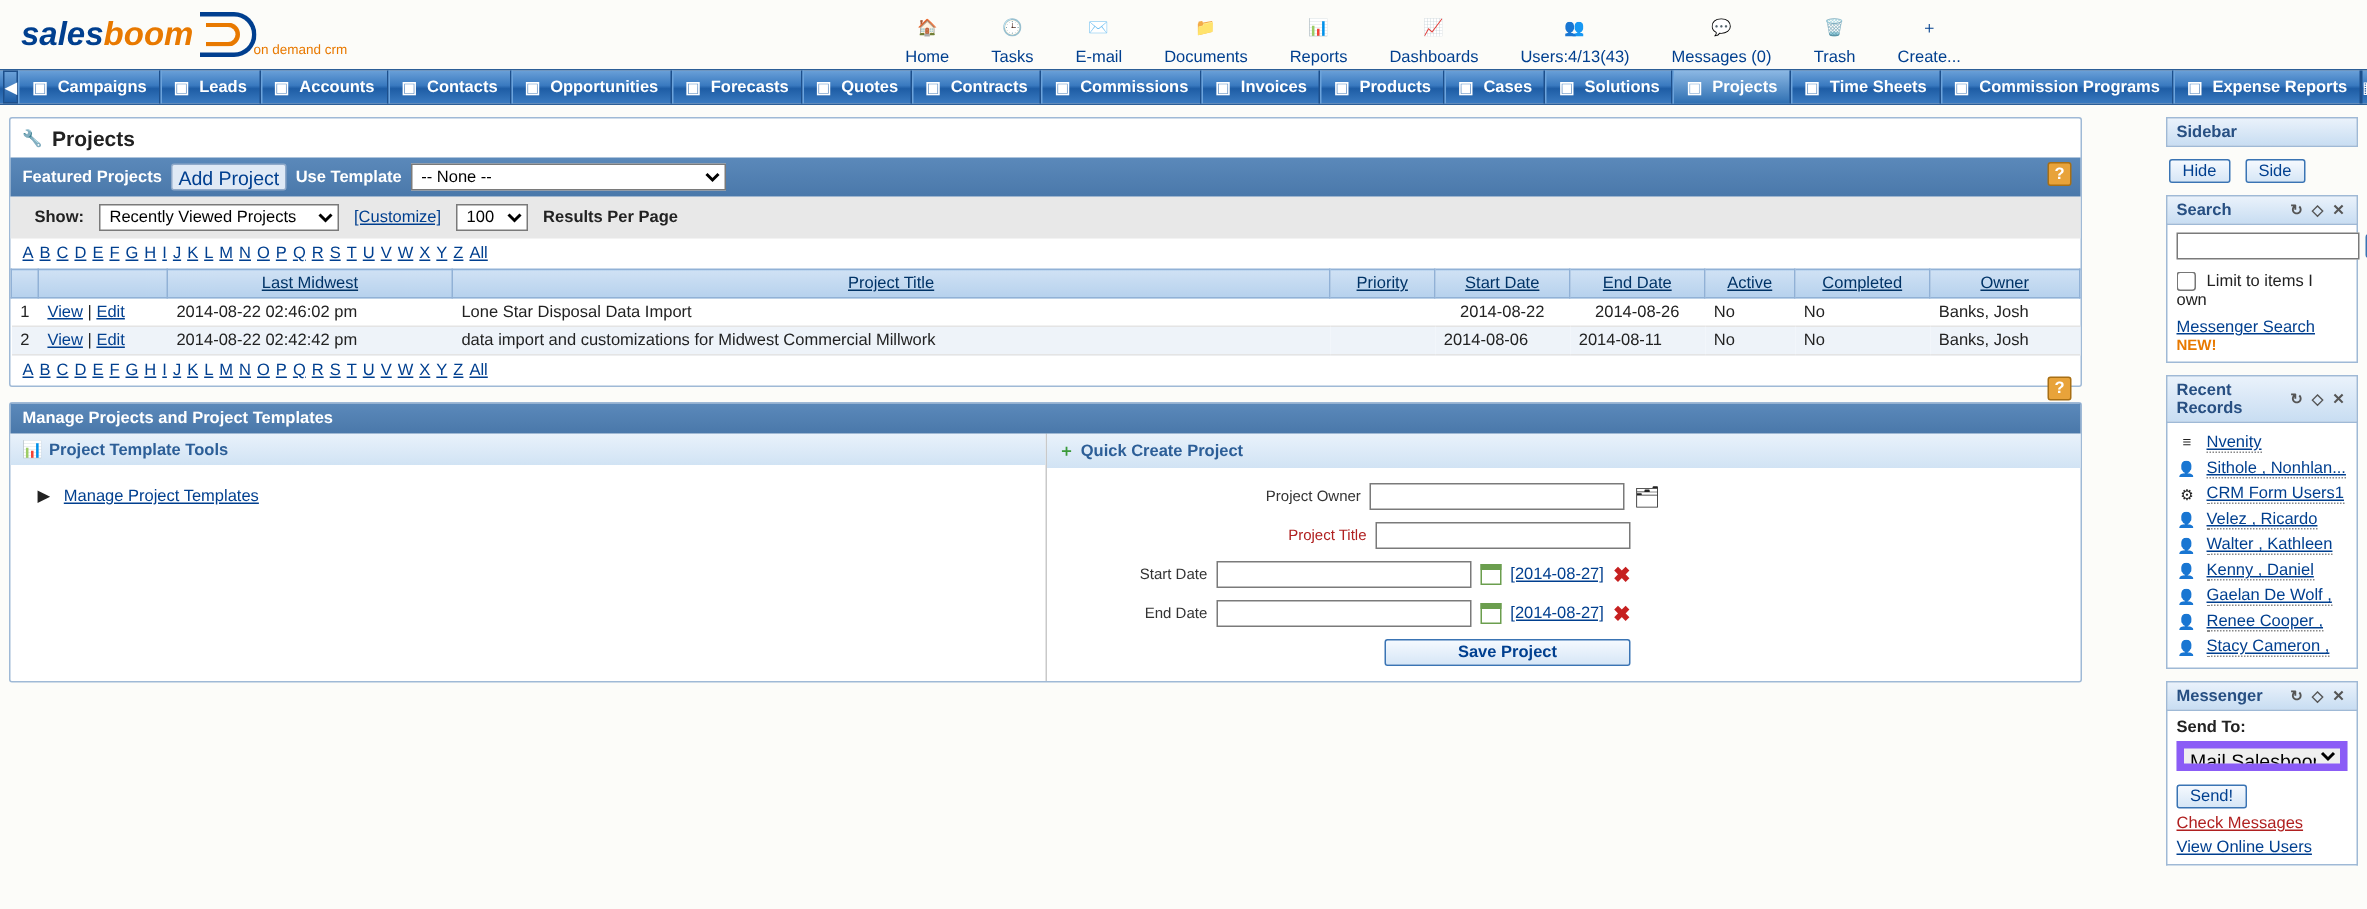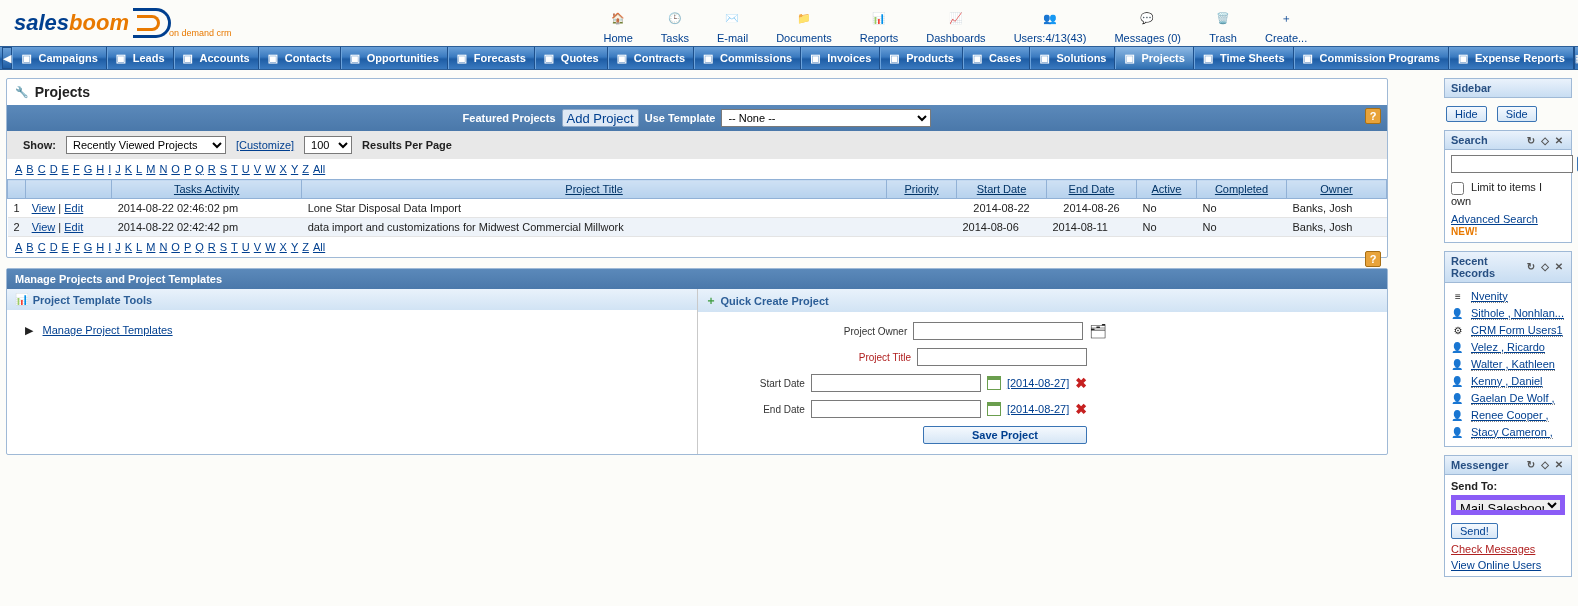--- a/index.html
+++ b/index.html
@@ -32,21 +32,21 @@
 
 
 .layout { display:flex; align-items:flex-start; padding:8px 6px; gap:8px; }
 .main-col { flex:1; display:flex; flex-direction:column; gap:10px;}
 .side-col { width:176px; display:flex; flex-direction:column; gap:8px;padding-left:48px;}
 
 
 .panel { border:1px solid #9fb9d6; background:#fff; border-radius:2px;}
 .panel-title { padding:5px 8px; font-weight:bold; font-size:14px; display:flex; align-items:center; gap:6px;}
 .panel-title .wrench { color:#888; font-size:11px;}
-.bluebar { background: linear-gradient(#5b89ba, #4a78aa); color:#fff; font-weight:bold; padding:4px 8px; display:flex; align-items:center; gap:6px; position:relative;justify-content:center;}
+.bluebar { background: linear-gradient(#5b89ba, #4a78aa); color:#fff; font-weight:bold; padding:4px 8px; display:flex; align-items:center; gap:6px; position:relative;}
 .help-icon { position:absolute; right:6px; top:3px; width:16px;height:16px; background:#e8a33a; border:1px solid #a86f14; color:#fff; font-weight:bold; display:flex;align-items:center;justify-content:center; border-radius:2px; font-size:11px;}
 .btnlike { background:#dfe9f5; border:1px solid #8fa9c9; color:#003f8f; padding:0 4px; font-weight:normal; cursor:pointer; border-radius:2px; font-size:13px; height:18px;}
 .select { background:#fff; border:1px solid #7a7a7a; height:18px; font-size:11px; padding:0 2px;}
 .greybar { background:#e8e8e8; padding:5px 8px; display:flex; align-items:center; gap:10px;}
 .alpha { padding:4px 8px; font-size:11px;}
 .alpha a { margin-right:4px;}
 
 
 table.data { width:100%; border-collapse:collapse;}
 table.data thead th { background: linear-gradient(#cfe1f4,#b6d1ed); border:1px solid #91b1d6; padding:3px 6px; font-weight:normal; font-size:11px;}
@@ -243,21 +243,21 @@
         <a>[Customize]</a>
         <select class="select" style="width:48px"><option>100</option></select>
         <span style="font-weight:bold;">Results Per Page</span>
       </div>
       <div class="alpha" id="alpha1"><a>A</a><a>B</a><a>C</a><a>D</a><a>E</a><a>F</a><a>G</a><a>H</a><a>I</a><a>J</a><a>K</a><a>L</a><a>M</a><a>N</a><a>O</a><a>P</a><a>Q</a><a>R</a><a>S</a><a>T</a><a>U</a><a>V</a><a>W</a><a>X</a><a>Y</a><a>Z</a><a>All</a></div>
       <table class="data">
         <thead>
           <tr>
             <th class="rownum"></th>
             <th class="actcol"></th>
-            <th style="width:190px"><a>Tasks Activity</a></th>
+            <th style="width:190px"><a>Last Midwest</a></th>
             <th><a>Project Title</a></th>
             <th style="width:70px"><a>Priority</a></th>
             <th style="width:90px"><a>Start Date</a></th>
             <th style="width:90px"><a>End Date</a></th>
             <th style="width:60px"><a>Active</a></th>
             <th style="width:90px"><a>Completed</a></th>
             <th style="width:100px"><a>Owner</a></th>
           </tr>
         </thead>
         <tbody id="tbody">
@@ -366,21 +366,21 @@
       <div class="side-body">
         <div style="display:flex;gap:4px;align-items:center;">
           <input class="search-input" type="text" style="">
           <button class="side-btn">Go</button>
         </div>
         <div style="margin-top:8px;">
           <input type="checkbox" class="cb" style="">
           <span>Limit to items I own</span>
         </div>
         <div style="margin-top:6px;">
-          <a>Advanced Search</a>
+          <a>Messenger Search</a>
           <span class="new-badge">NEW!</span>
         </div>
       </div>
     </div>
 
     <div>
       <div class="side-hdr">
         <span>Recent Records</span>
         <span class="ctrl">
             <span>↻</span>

